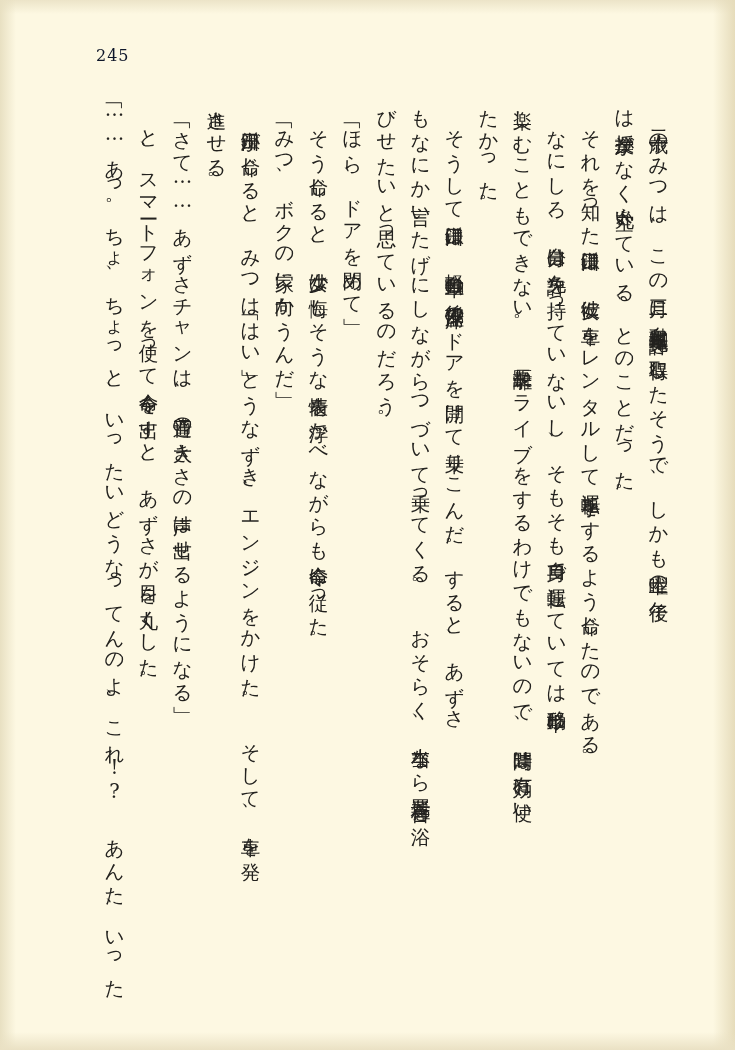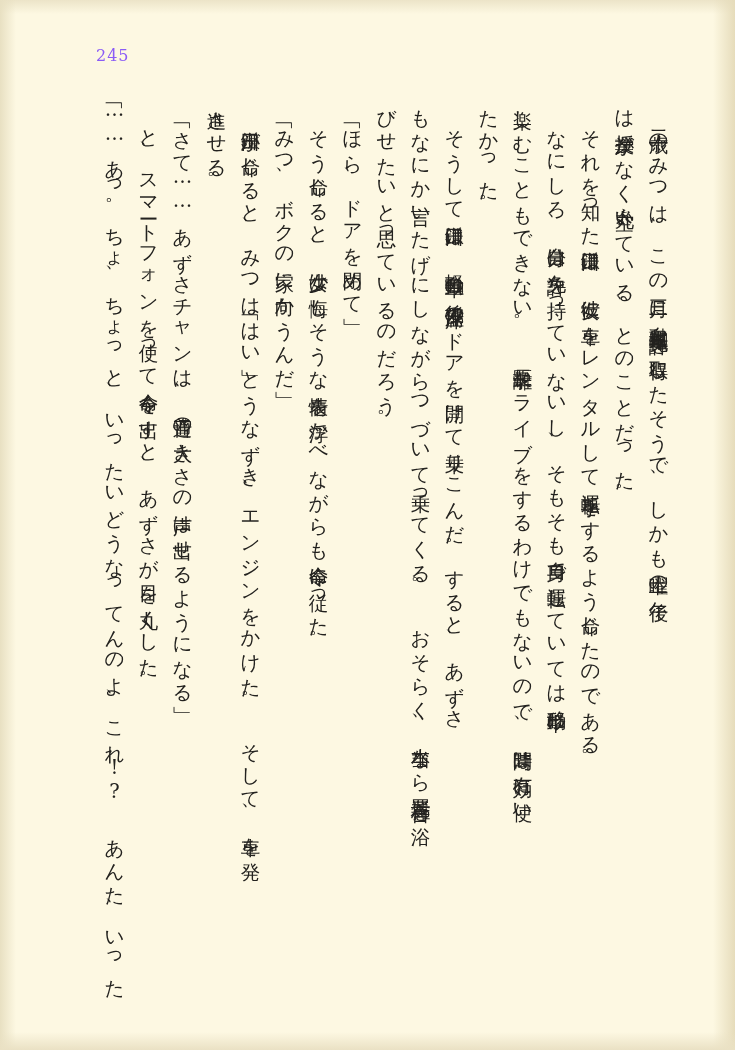--- a/index.html
+++ b/index.html
@@ -46,21 +46,21 @@
     left: 0; right: 0; bottom: 0;
     height: 18px;
     background: linear-gradient(to top, #eae1c4 0%, rgba(253,248,226,0) 100%);
     pointer-events: none;
   }
   .page-number {
     position: absolute;
     left: 96px;
     top: 46px;
     font-size: 16px;
-    color: #8b5cf6;
+    color: #0f172a;
     letter-spacing: 1px;
     font-family: "DejaVu Serif", "Liberation Serif", serif;
   }
   .body-text {
     position: absolute;
     top: 96px;
     right: 60px;
     left: 68px;
     bottom: 78px;
     display: flex;

